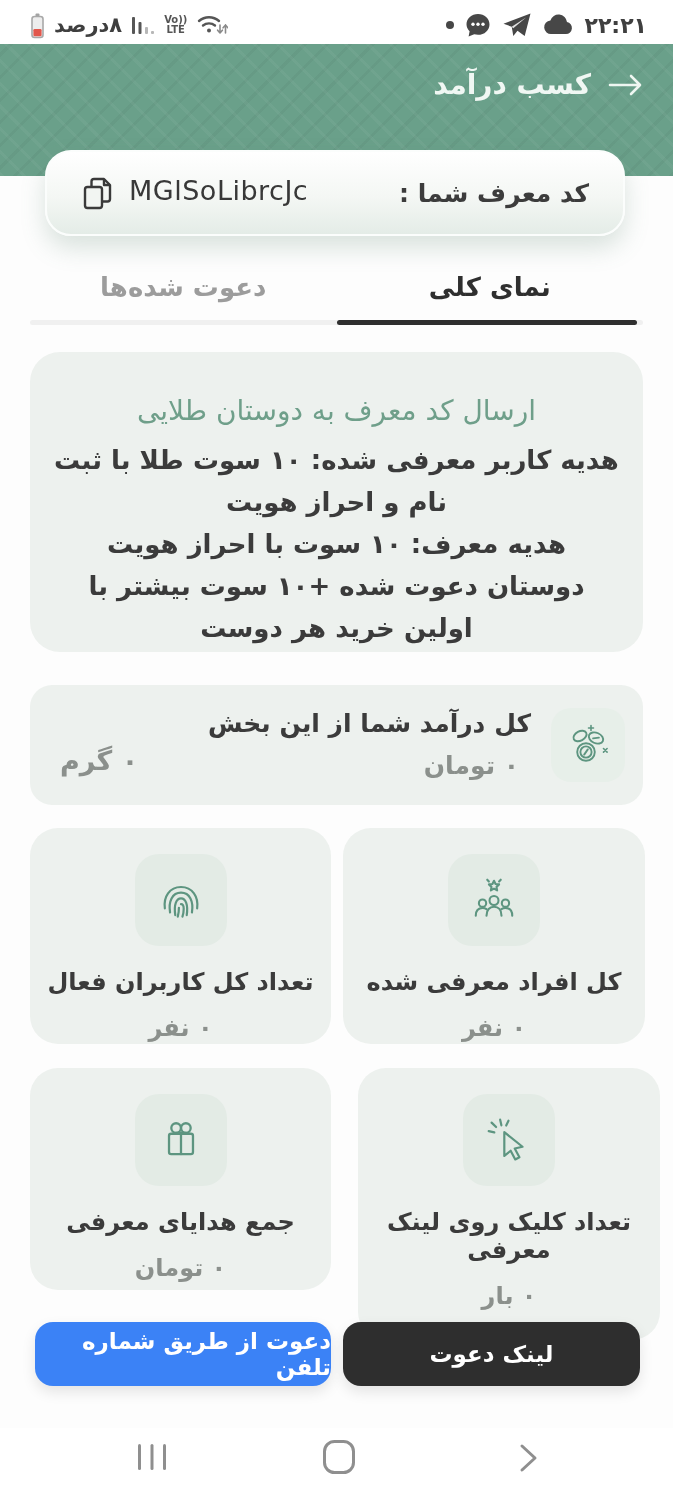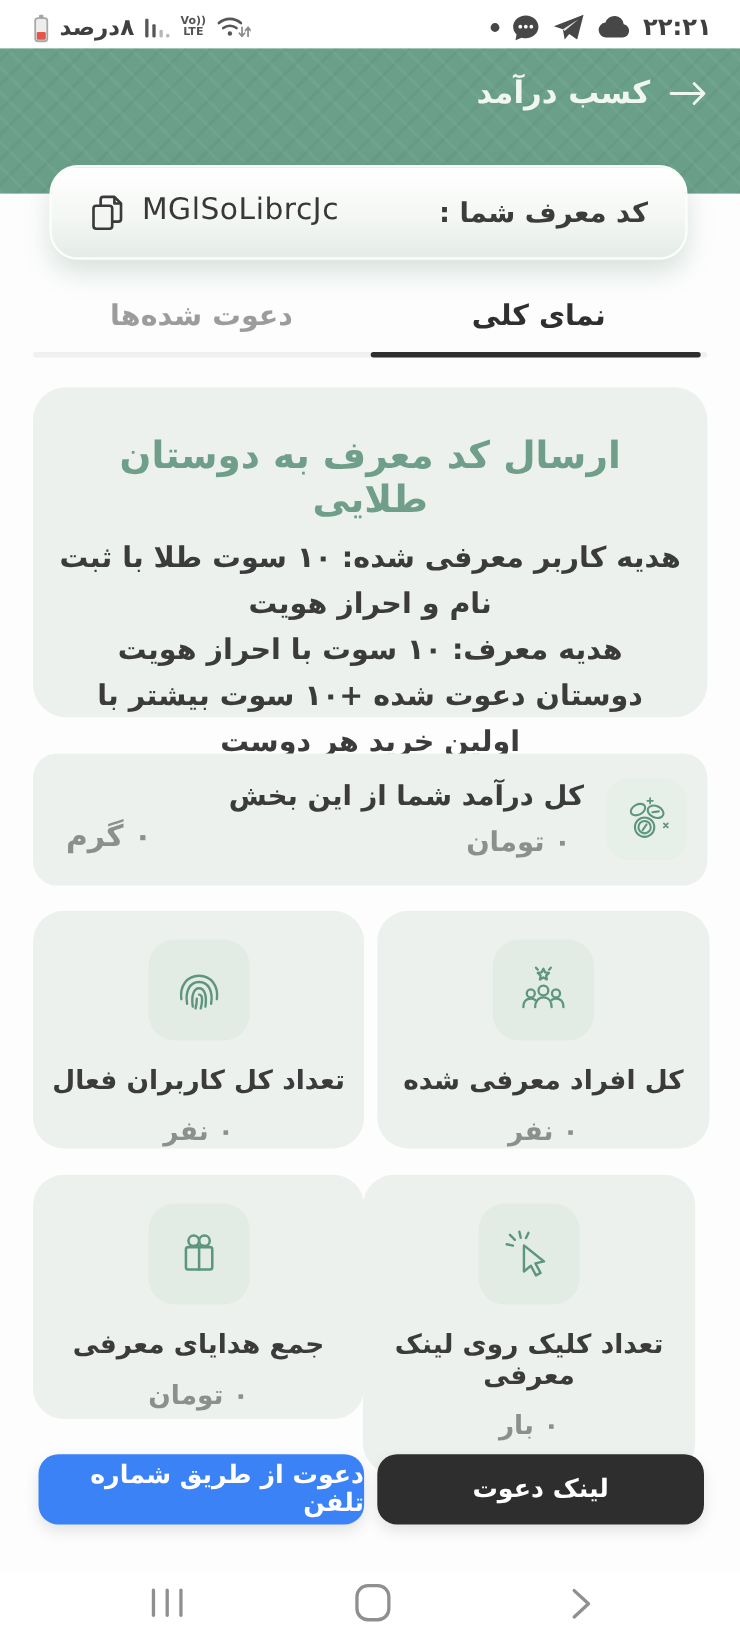--- a/index.html
+++ b/index.html
@@ -61,21 +61,21 @@
   .tab.active { color:#2f2f2f; font-weight:700; }
   .tab.inactive { color:#9c9c9c; font-weight:600; }
   .tab-track { position:absolute; top:320px; left:30px; right:30px; height:5px; background:#f0f0f0; border-radius:4px; }
   .tab-indicator { position:absolute; top:320px; right:36px; width:300px; height:5px; background:#2f2f2f; border-radius:4px; }
 
   
   .promo-card {
     position:absolute; top:352px; left:30px; width:613px; height:300px;
     background:#edf1ee; border-radius:30px; text-align:center; padding:42px 24px 0;
   }
-  .promo-title { font-size:34px; font-weight:700; color:#6f9f8a; }
+  .promo-title { font-size:28px; font-weight:400; color:#6f9f8a; }
   .promo-text { font-size:26px; font-weight:600; color:#3b3b3b; line-height:42px; max-width:578px; margin:12px auto 0; }
   .promo-text.second { margin-top:0; }
 
   
   .income-card {
     position:absolute; top:685px; left:30px; width:613px; height:120px;
     background:#edf1ee; border-radius:22px;
   }
   .income-tile {
     position:absolute; top:23px; right:18px; width:74px; height:74px;
@@ -89,21 +89,21 @@
   
   .stat-card { position:absolute; background:#edf1ee; border-radius:28px; text-align:center; }
   .stat-tile {
     width:92px; height:92px; margin:26px auto 0; background:#e3ebe5; border-radius:24px;
     display:flex; align-items:center; justify-content:center;
   }
   .stat-label { margin-top:22px; font-size:24px; font-weight:700; color:#3b3b3b; padding:0 10px; }
   .stat-value { margin-top:18px; font-size:24px; font-weight:600; color:#8b908c; }
   .s-tr { top:828px;  left:343px; width:302px; height:216px; }
   .s-tl { top:828px;  left:30px;  width:301px; height:216px; }
-  .s-br { top:1068px; left:330px; width:302px; height:272px; }
+  .s-br { top:1068px; left:358px; width:302px; height:272px; }
   .s-bl { top:1068px; left:30px;  width:301px; height:222px; }
 
   
   .btn {
     position:absolute; top:1322px; height:64px; border-radius:18px;
     display:flex; align-items:center; justify-content:center;
     color:#ffffff; font-size:23px; font-weight:600; cursor:pointer;
     box-shadow:0 6px 14px rgba(0,0,0,.10);
   }
   .btn-dark  { left:343px; width:297px; background:#2e2e2e; }

